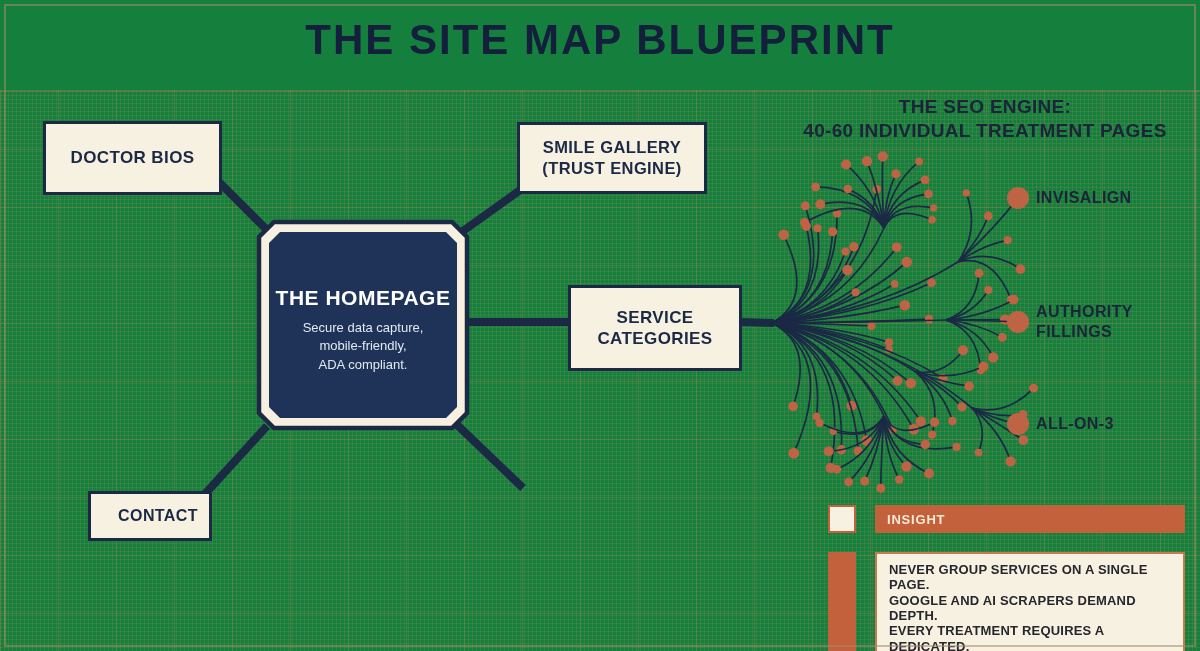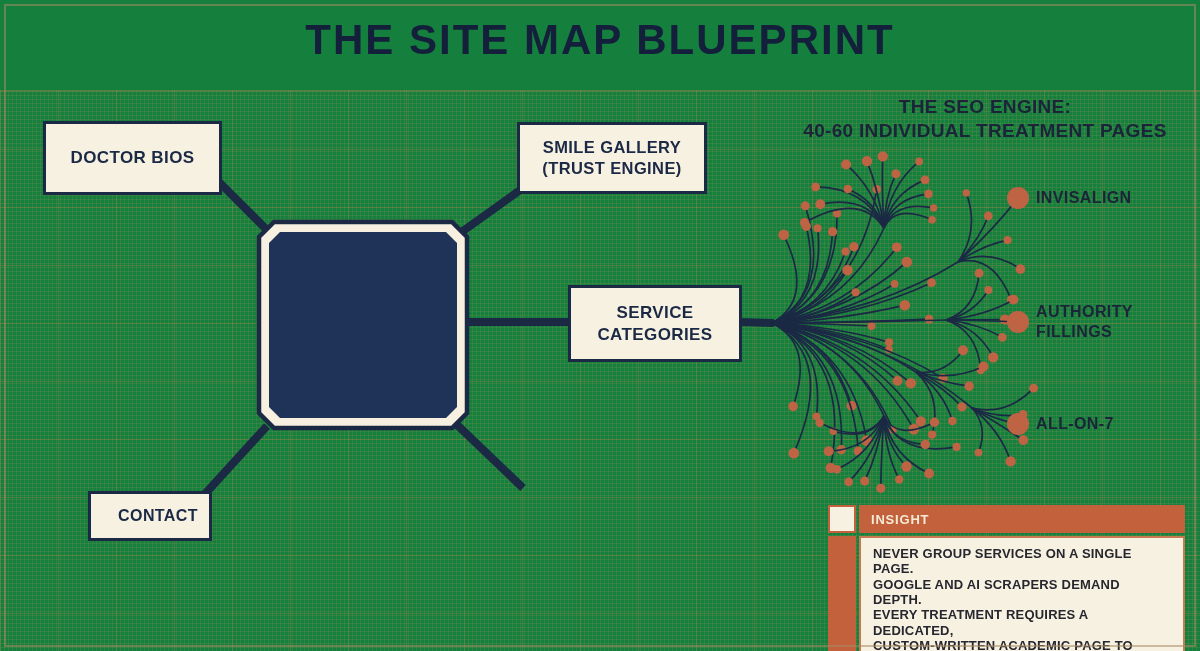--- a/index.html
+++ b/index.html
@@ -44,21 +44,21 @@
     position:absolute;left:770px;top:95px;width:390px;z-index:6;
     text-align:center;font-size:19px;font-weight:bold;color:#1b2438;
     letter-spacing:.3px;line-height:1.28;margin-left:20px;
   }
   .treatment-label{
     position:absolute;left:1036px;z-index:6;
     font-size:16px;font-weight:bold;color:#1b2438;letter-spacing:.4px;line-height:1.22;
   }
   .insight{
     position:absolute;left:828px;top:505px;width:357px;height:132px;z-index:12;
-    display:grid;grid-template-columns:28px 1fr;grid-template-rows:28px 1fr;gap:3px;
+    display:grid;grid-template-columns:28px 1fr;grid-template-rows:28px 1fr;gap:19px;
   }
   .insight-corner{background:#f7f1e2;border:2px solid #c2613c;box-sizing:border-box;}
   .insight-strip{background:#c2613c;}
   .insight-header{
     background:#c2613c;color:#f5ead6;font-weight:bold;font-size:13px;
     letter-spacing:.8px;display:flex;align-items:center;padding-left:12px;
   }
   .insight-body{
     background:#f7f1e2;border:2px solid #c77a52;box-sizing:border-box;
     padding:8px 12px;font-size:13px;font-weight:bold;color:#26262e;
@@ -267,33 +267,39 @@
         <path d="M972.0,408.0 Q996.0,419.8 1018.0,424.0"></path>
         <circle cx="1018.0" cy="424.0" r="11" fill="#bf6345" stroke="none"></circle>
       </g>
   </svg>
 
   <div class="node ml" style="left:517px;top:122px;width:190px;height:72px;font-size:16.5px;">SMILE GALLERY
 (TRUST ENGINE)</div>
 
   <div class="node ml" style="left:43px;top:121px;width:179px;height:74px;">DOCTOR BIOS</div>
 
-  <div class="node ml" style="left:568px;top:285px;width:174px;height:77px;">SERVICE
+  <div class="node ml" style="left:568px;top:285px;width:174px;height:86px;">SERVICE
 CATEGORIES</div>
 
   <div class="node" style="left:88px;top:491px;width:124px;height:50px;font-size:16px;padding-left:16px;">CONTACT</div>
 
+  <div class="hp-text">
+    <div class="hp-title">THE HOMEPAGE</div>
+    <div class="hp-sub ml">Secure data capture,
+mobile-friendly,
+ADA compliant.</div>
+  </div>
 
   <div class="seo-heading ml">THE SEO ENGINE:
 40-60 INDIVIDUAL TREATMENT PAGES</div>
 
   <div class="treatment-label" style="top:188px;">INVISALIGN</div>
   <div class="treatment-label ml" style="top:302px;">AUTHORITY
 FILLINGS</div>
-  <div class="treatment-label" style="top:414px;">ALL-ON-7</div>
+  <div class="treatment-label" style="top:414px;">ALL-ON-3</div>
 
   <div class="insight">
     <div class="insight-corner"></div>
     <div class="insight-header">INSIGHT</div>
     <div class="insight-strip"></div>
     <div class="insight-body ml">NEVER GROUP SERVICES ON A SINGLE PAGE.
 GOOGLE AND AI SCRAPERS DEMAND DEPTH.
 EVERY TREATMENT REQUIRES A DEDICATED,
 CUSTOM-WRITTEN ACADEMIC PAGE TO SIGNAL
 AUTHORITY. UPDATE FREQUENCY MUST BE

